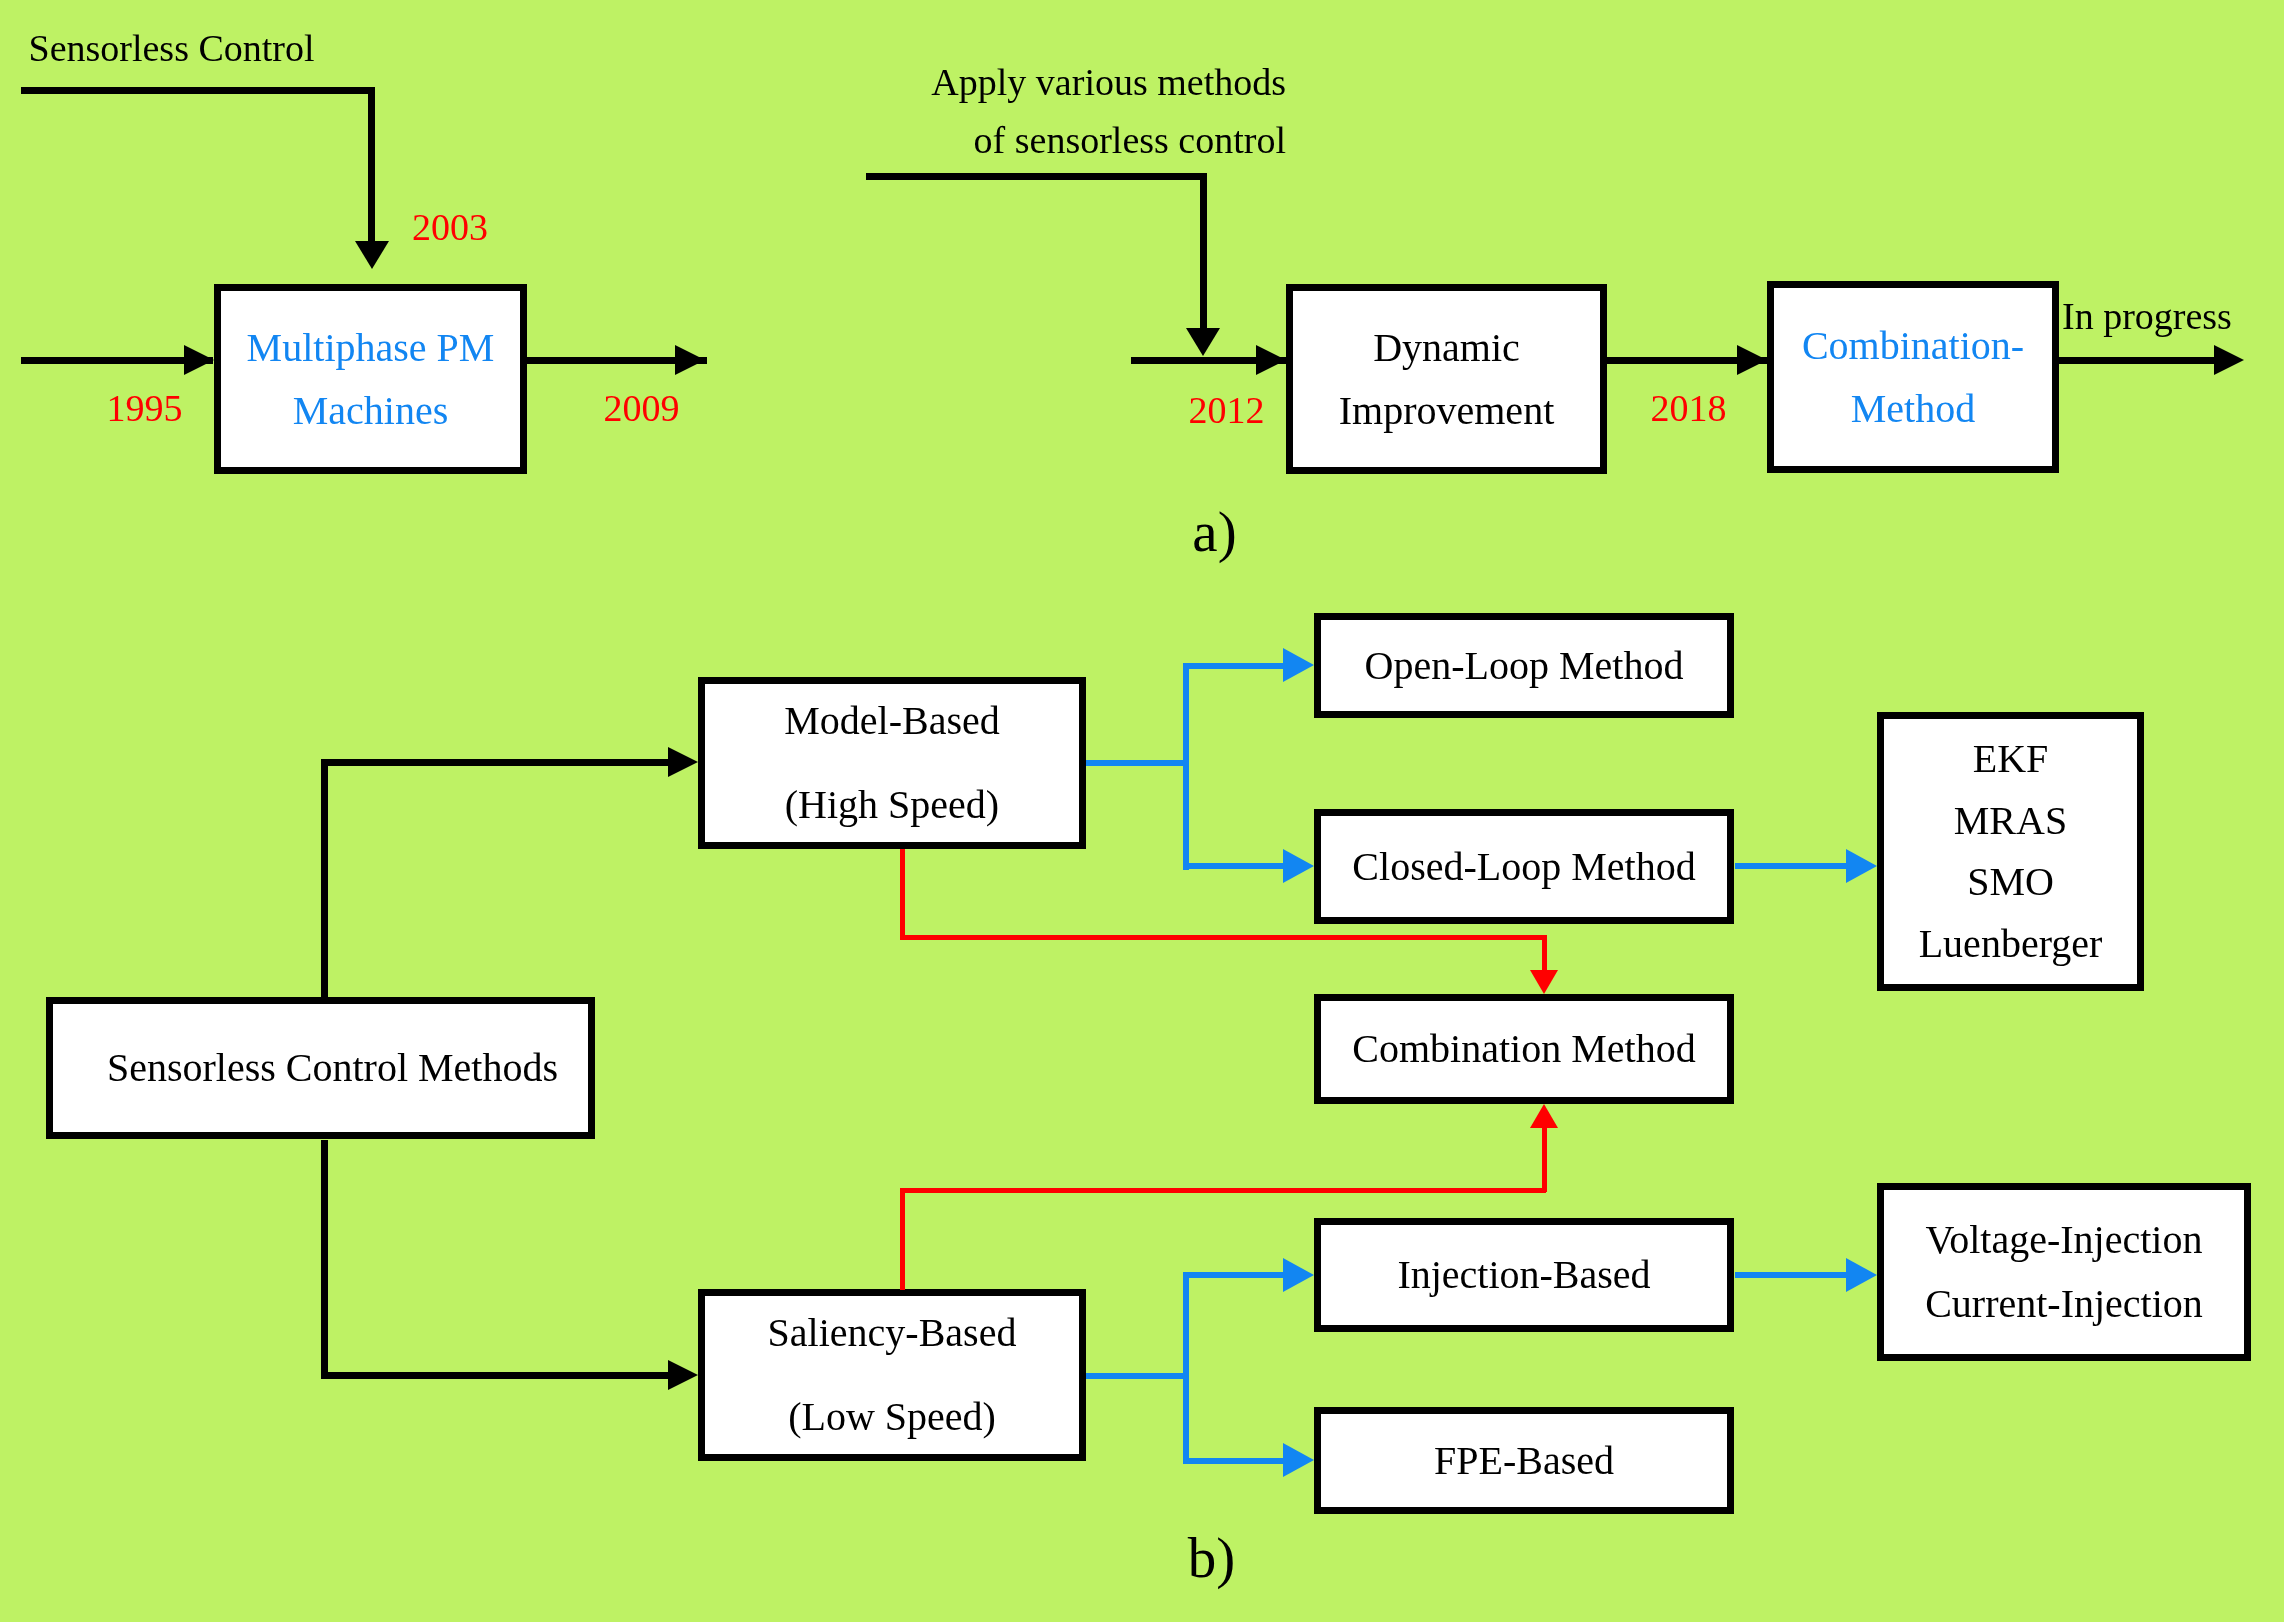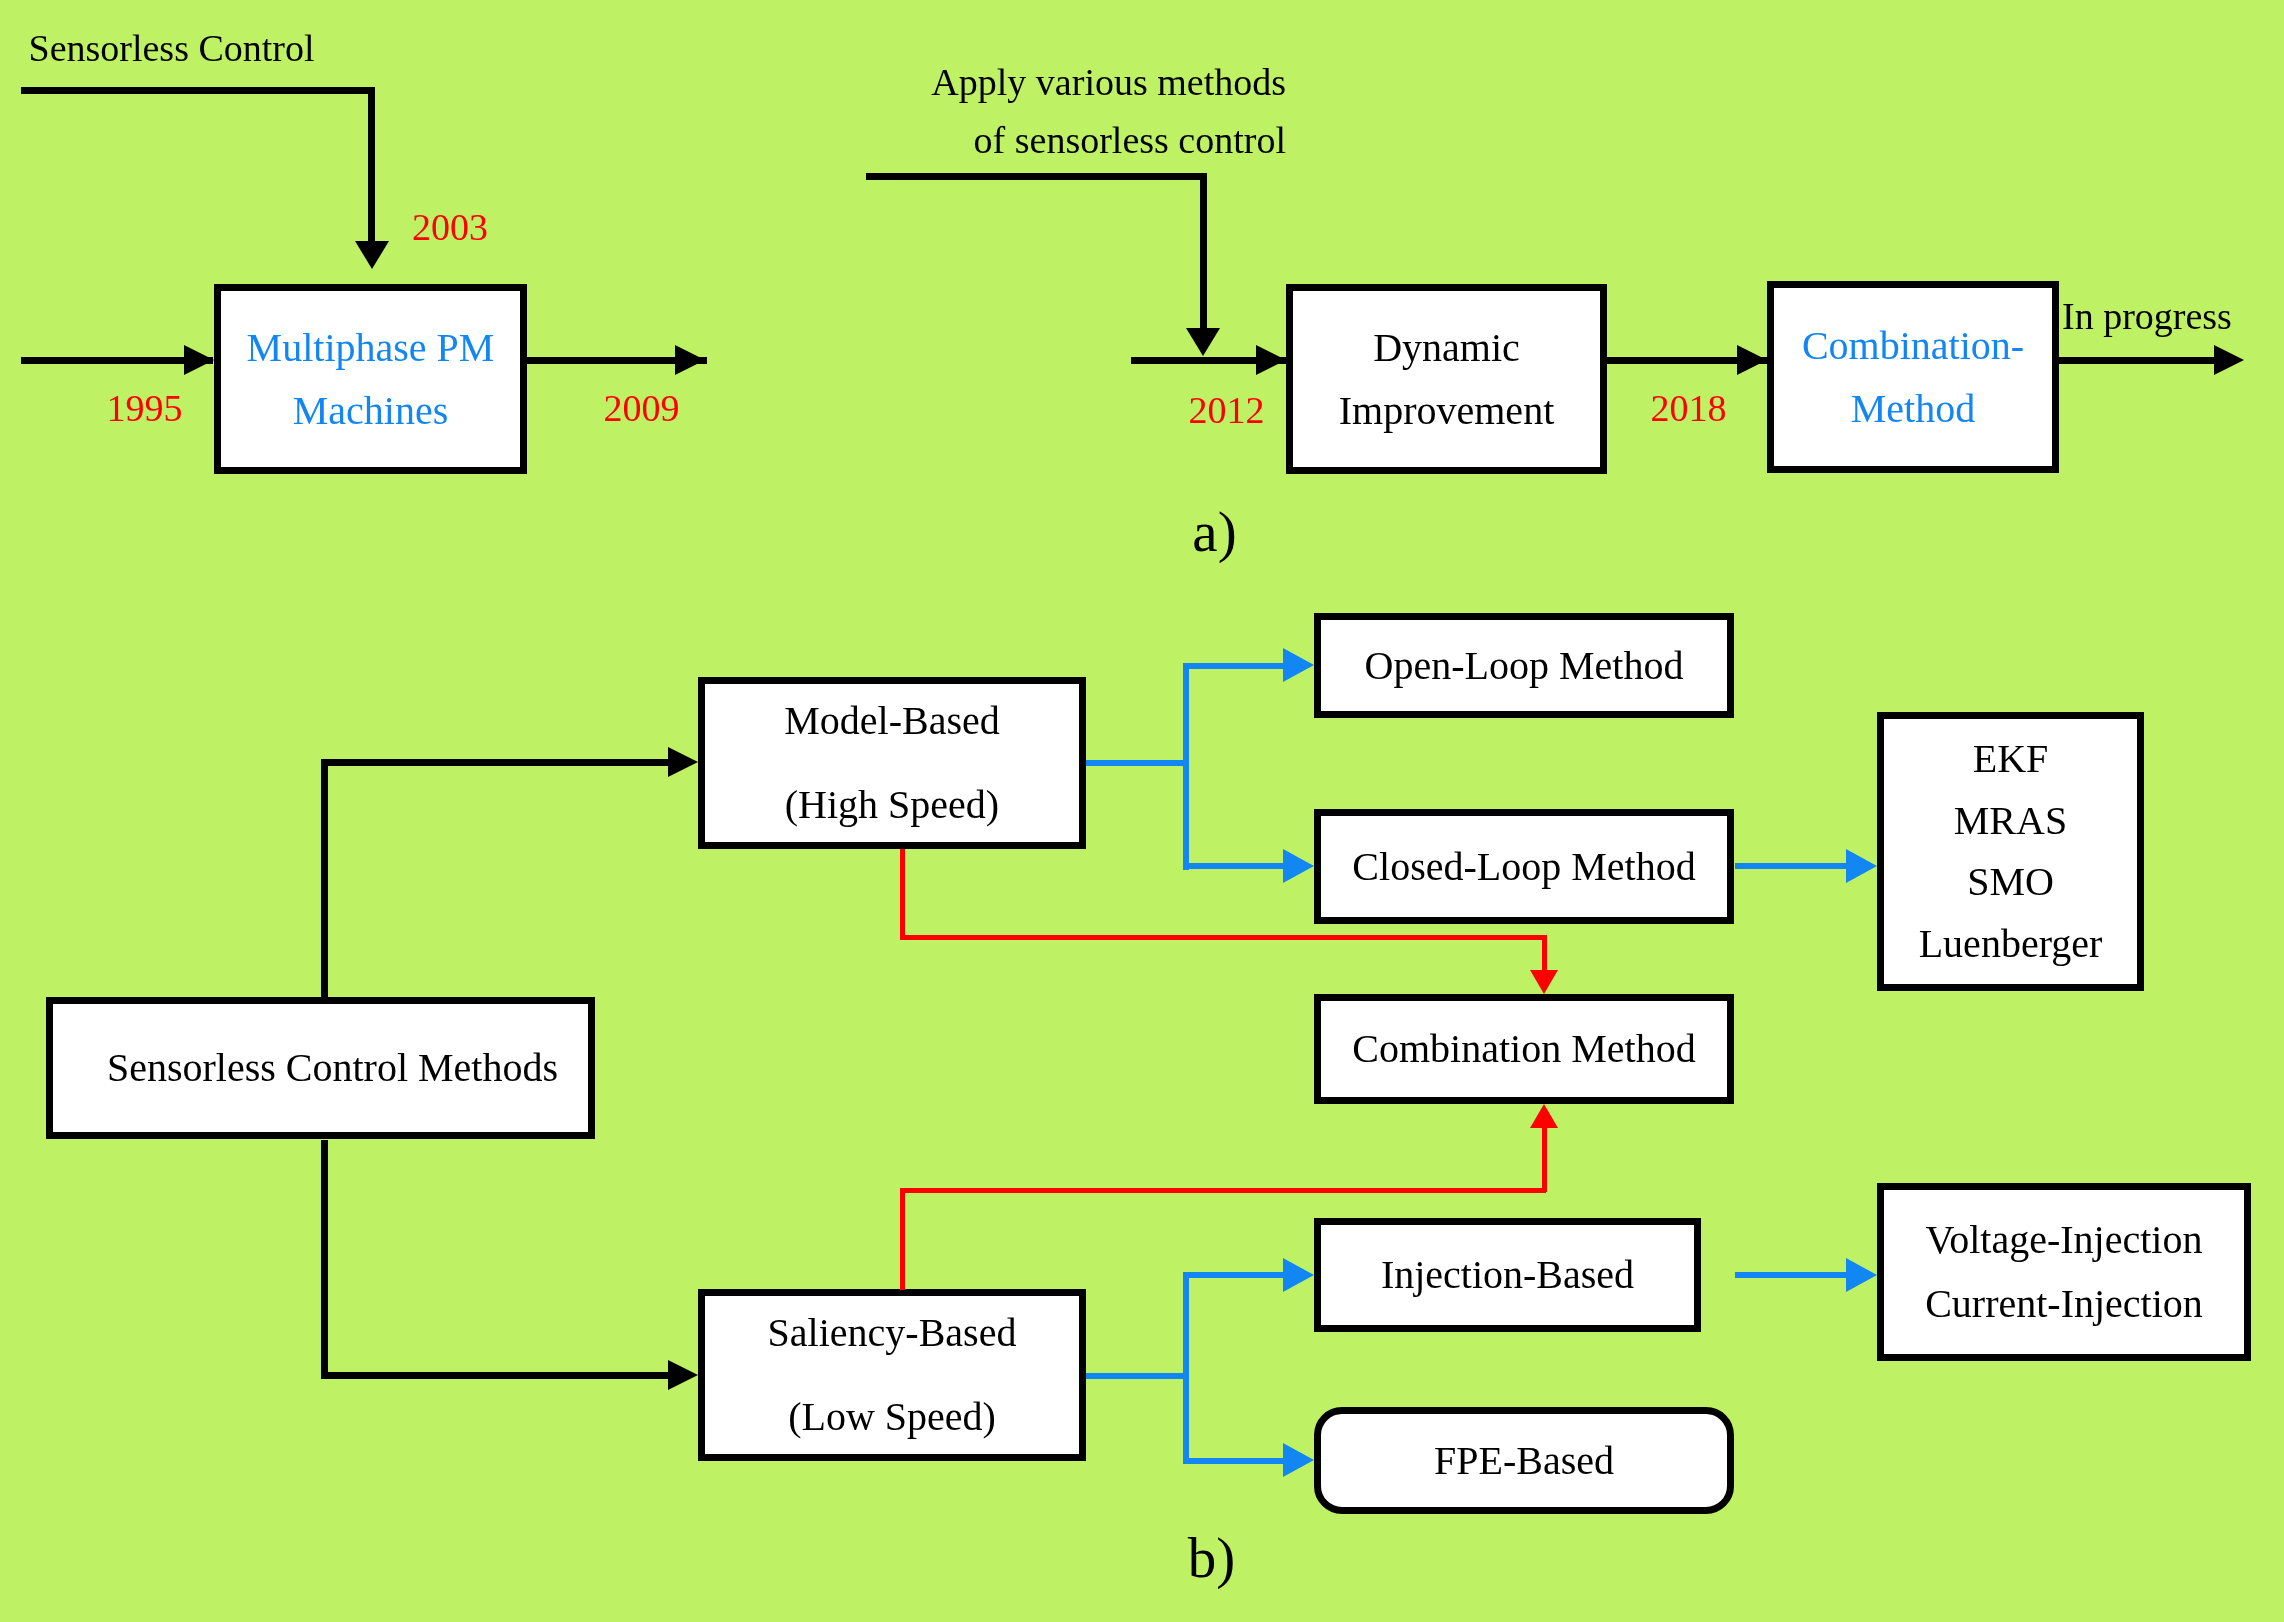--- a/index.html
+++ b/index.html
@@ -165,25 +165,25 @@
   <div class="vl r" style="left:1542px;top:1128px;height:64px;"></div>
   <div class="tr tr-ur" style="left:1530px;top:1104px;"></div>
 
   <div class="hl b" style="left:1086px;top:1373px;width:100px;"></div>
   <div class="vl b" style="left:1183px;top:1272px;height:191px;"></div>
   <div class="hl b" style="left:1183px;top:1272px;width:101px;"></div>
   <div class="tr tr-rb" style="left:1283px;top:1258px;"></div>
   <div class="hl b" style="left:1183px;top:1458px;width:101px;"></div>
   <div class="tr tr-rb" style="left:1283px;top:1443px;"></div>
 
-  <div class="node" style="left:1314px;top:1218px;width:387px;height:114px;">
+  <div class="node" style="left:1314px;top:1218px;width:420px;height:114px;">
     <span class="ln">Injection-Based</span>
   </div>
 
-  <div class="node" style="left:1314px;top:1407px;width:420px;height:107px;border-radius:28px;">
+  <div class="node" style="left:1314px;top:1407px;width:420px;height:107px;">
     <span class="ln">FPE-Based</span>
   </div>
 
   <div class="hl b" style="left:1735px;top:1272px;width:113px;"></div>
   <div class="tr tr-rb" style="left:1846px;top:1258px;"></div>
 
   <div class="node evenly" style="left:1877px;top:1183px;width:374px;height:178px;padding:10px 0;">
     <span class="ln">Voltage-Injection</span>
     <span class="ln">Current-Injection</span>
   </div>

